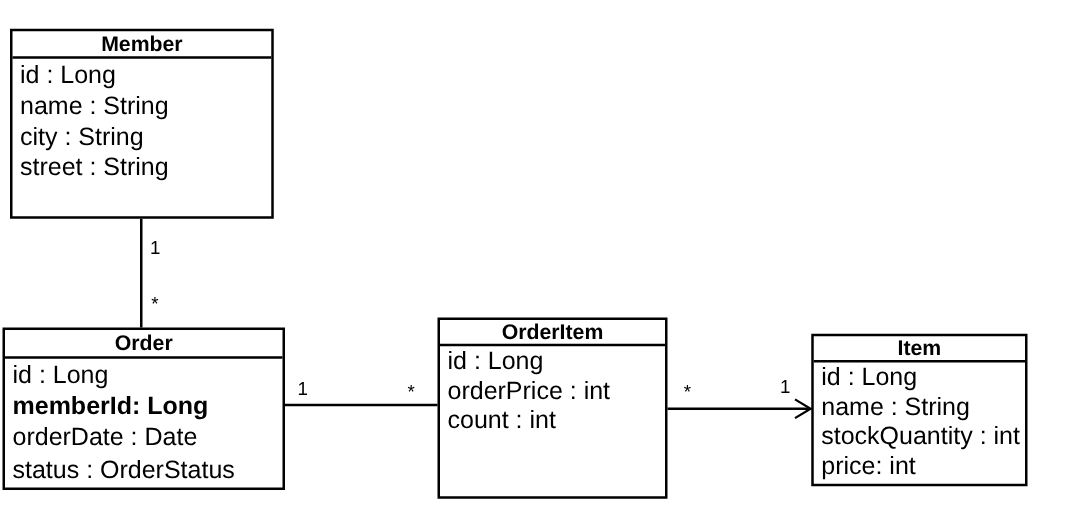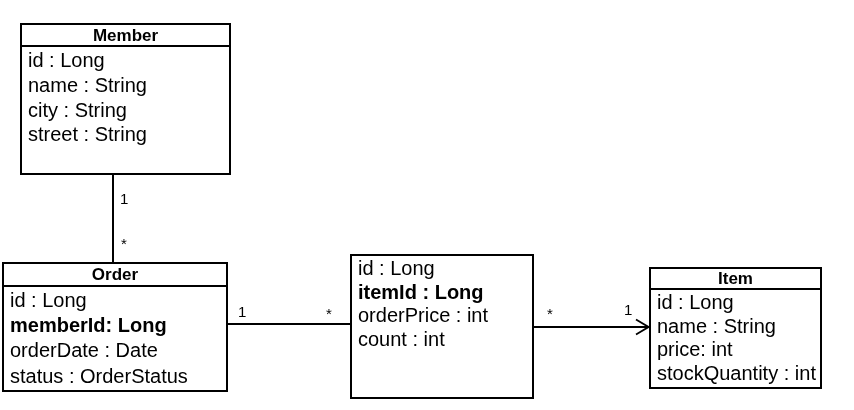--- a/index.html
+++ b/index.html
@@ -25,21 +25,21 @@
     font-weight: bold;
     text-align: center;
     font-size: 17px;
   }
 
   .attrs { padding-left: 6px; padding-top: 1px; }
   .attr { font-size: 20px; white-space: nowrap; }
   .attr.bold { font-weight: bold; }
 
   
-  #box-member    { left: 8px;   top: 23px;  width: 211px; height: 152px; margin-left: 12px; }
+  #box-member    { left: 8px;   top: 23px;  width: 211px; height: 152px; }
   #box-member .class-title { height: 22px; line-height: 21px; }
   #box-member .attr { line-height: 24.8px; }
 
   #box-order     { left: 2px;   top: 262px; width: 226px; height: 130px; }
   #box-order .class-title { height: 23px; line-height: 22px; }
   #box-order .attr { line-height: 25.2px; }
 
   #box-orderitem { left: 350px; top: 254px; width: 184px; height: 145px; }
   #box-orderitem .class-title { height: 21px; line-height: 20px; }
   #box-orderitem .attr { line-height: 23.6px; }
@@ -90,35 +90,35 @@
     <div class="class-title">Order</div>
     <div class="attrs">
       <div class="attr">id : Long</div>
       <div class="attr bold">memberId: Long</div>
       <div class="attr">orderDate : Date</div>
       <div class="attr">status : OrderStatus</div>
     </div>
   </div>
 
   <div class="class-box" id="box-orderitem">
+    <div class="class-title">OrderItem</div>
     <div class="attrs">
       <div class="attr">id : Long</div>
-      <div class="attr bold">itemId : Long</div>
       <div class="attr">orderPrice : int</div>
       <div class="attr">count : int</div>
     </div>
   </div>
 
   <div class="class-box" id="box-item">
     <div class="class-title">Item</div>
     <div class="attrs">
       <div class="attr">id : Long</div>
       <div class="attr">name : String</div>
+      <div class="attr">stockQuantity : int</div>
       <div class="attr">price: int</div>
-      <div class="attr">stockQuantity : int</div>
     </div>
   </div>
 
   <div class="edge" id="edge-member-order"></div>
   <div class="edge" id="edge-order-orderitem"></div>
   <div class="edge" id="edge-orderitem-item"></div>
 
   <svg class="arrowhead" width="16" height="20">
     <path d="M2 2.5 L14.5 10 L2 17.5" fill="none" stroke="#000" stroke-width="1.8"></path>
   </svg>

